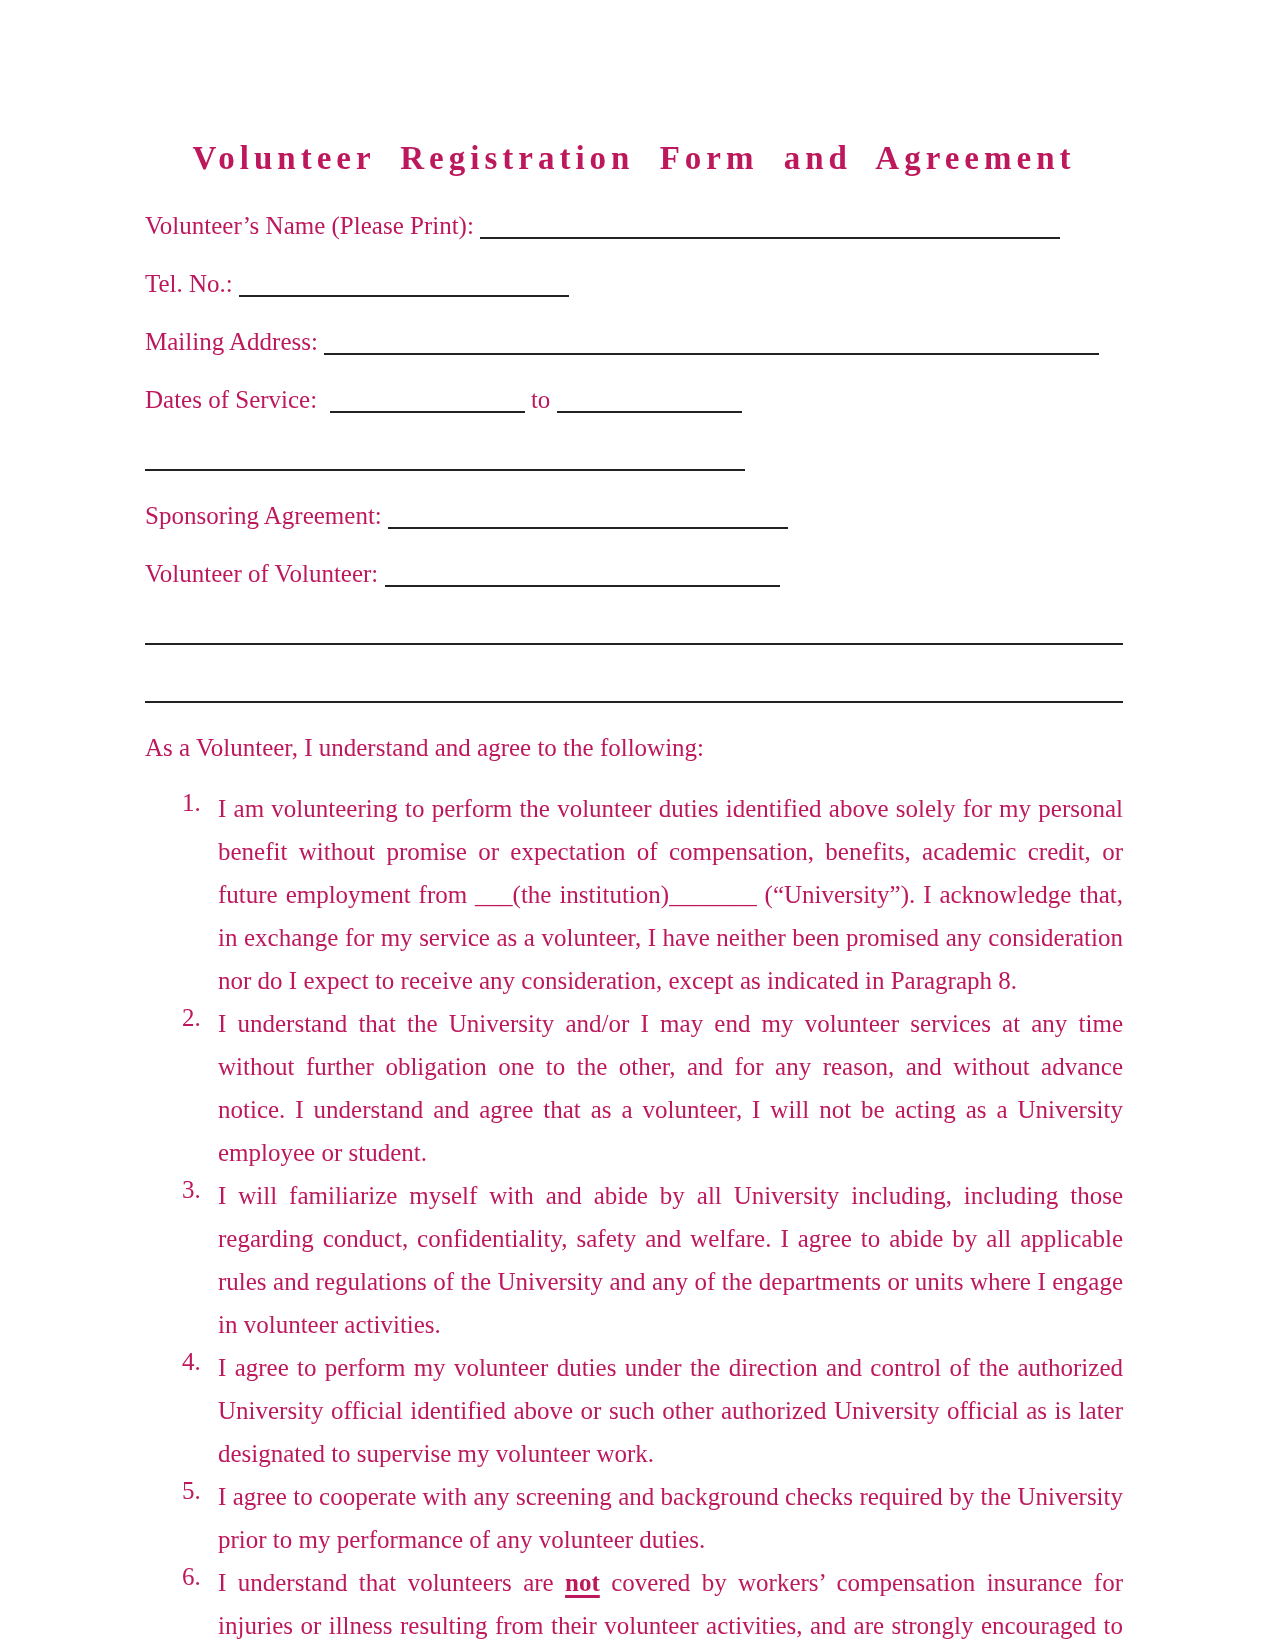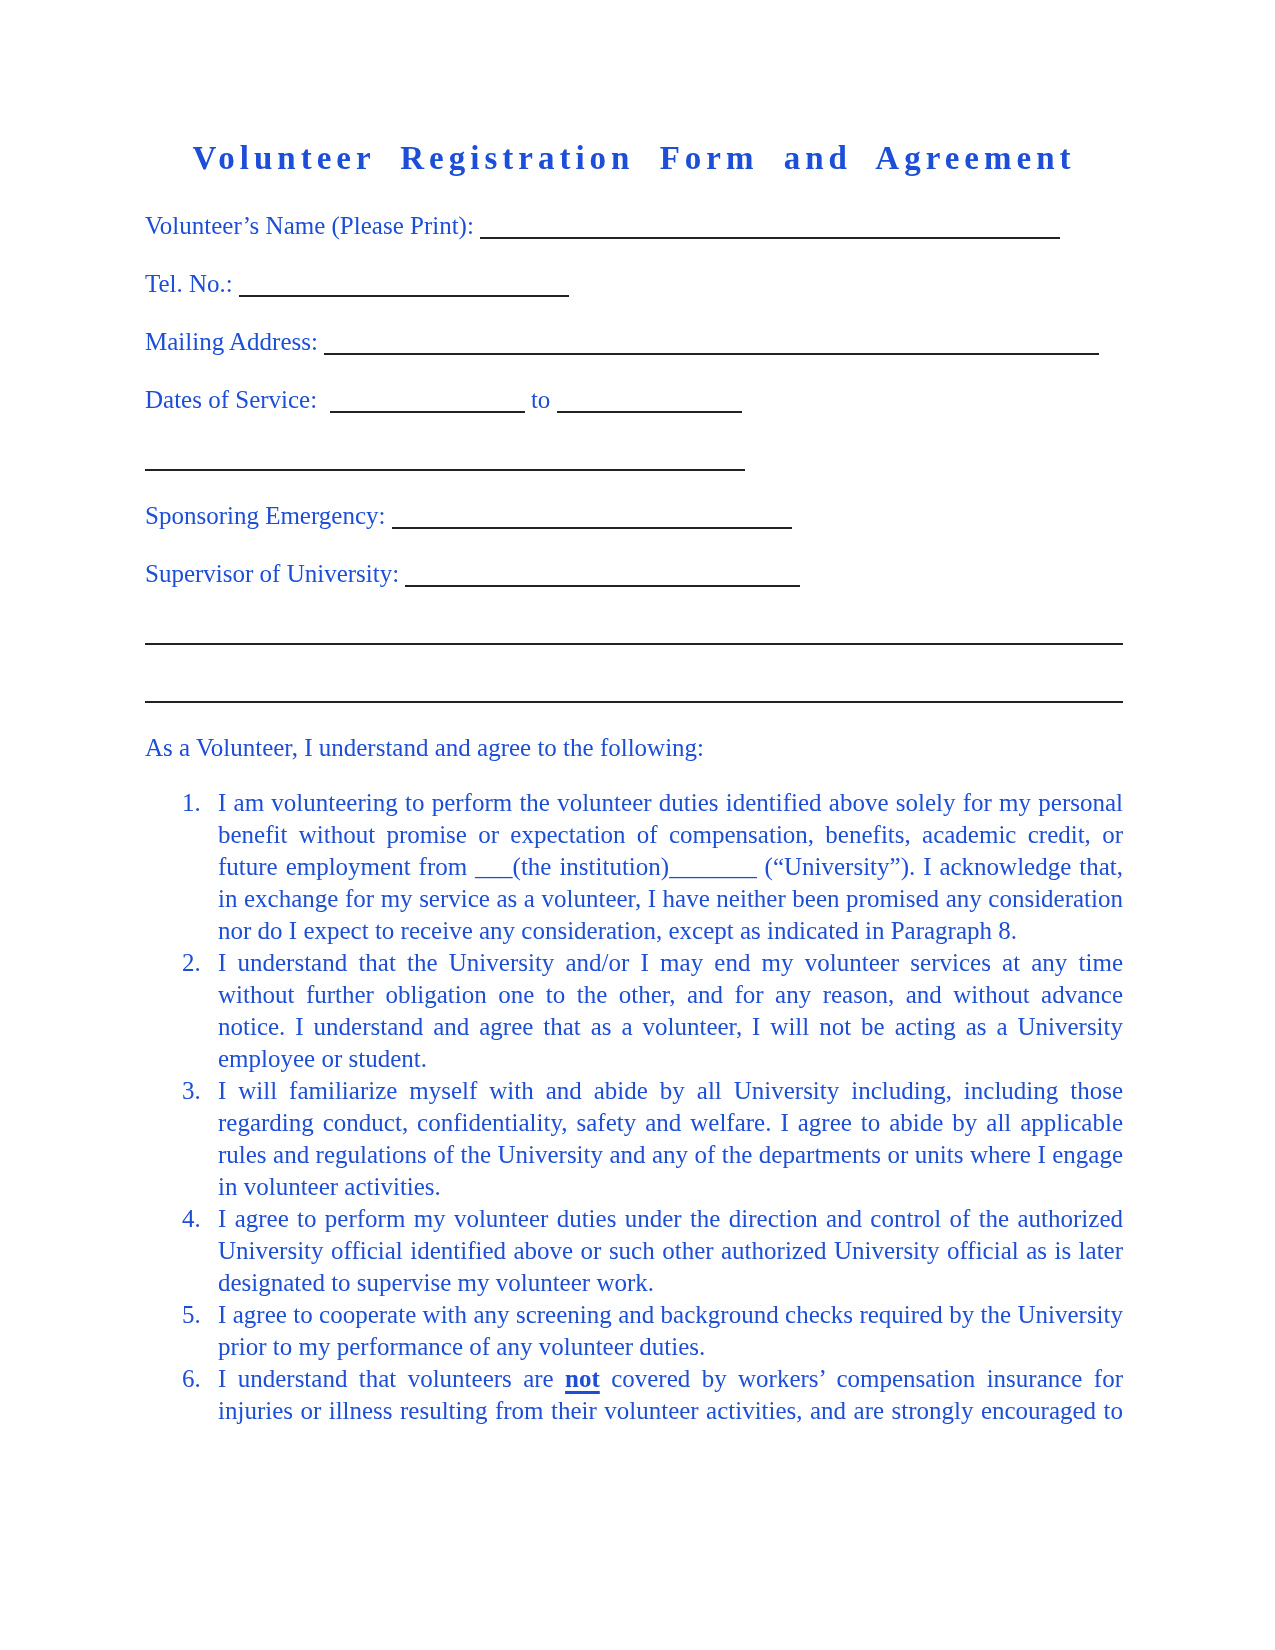--- a/index.html
+++ b/index.html
@@ -2,21 +2,21 @@
 <html><head>
 <meta charset="utf-8">
 <style>
   html, body { margin: 0; padding: 0; background: #ffffff; }
   .page {
     width: 1275px;
     height: 1650px;
     box-sizing: border-box;
     padding: 140px 152px 0 145px;
     background: #ffffff;
-    color: #1d4ed8;
+    color: #be185d;
     font-family: "Liberation Serif", "DejaVu Serif", serif;
     font-size: 25px;
     overflow: hidden;
   }
   .title {
     font-size: 33px;
     font-weight: bold;
     letter-spacing: 5px;
     word-spacing: 12px;
     text-align: center;
@@ -48,43 +48,43 @@
   }
   .item { display: flex; }
   .num {
     flex: none;
     width: 36px;
     line-height: 32px;
   }
   .item-text {
     flex: 1;
     text-align: justify;
-    line-height: 32px;
+    line-height: 43px;
   }
   .item-text.justify-last { text-align-last: justify; }
   .bold-underline {
     font-weight: bold;
     text-decoration: underline;
     text-decoration-thickness: 2.5px;
     text-underline-offset: 4px;
   }
 </style>
 </head>
 <body>
 
 <div class="page">
   <h1 class="title">Volunteer Registration Form and Agreement</h1>
   <div class="fields">
       <div class="field-row"><span class="label">Volunteer’s Name (Please Print): </span><span class="blank" style="width: 580px;"></span></div>
       <div class="field-row"><span class="label">Tel. No.: </span><span class="blank" style="width: 330px;"></span></div>
       <div class="field-row"><span class="label">Mailing Address: </span><span class="blank" style="width: 775px;"></span></div>
       <div class="field-row"><span class="label">Dates of Service:  </span><span class="blank" style="width: 195px;"></span><span class="label"> to </span><span class="blank" style="width: 185px;"></span></div>
       <div class="field-row"><span class="blank" style="width: 600px;"></span></div>
-      <div class="field-row"><span class="label">Sponsoring Emergency: </span><span class="blank" style="width: 400px;"></span></div>
-      <div class="field-row"><span class="label">Supervisor of University: </span><span class="blank" style="width: 395px;"></span></div>
+      <div class="field-row"><span class="label">Sponsoring Agreement: </span><span class="blank" style="width: 400px;"></span></div>
+      <div class="field-row"><span class="label">Volunteer of Volunteer: </span><span class="blank" style="width: 395px;"></span></div>
       <div class="field-row"><span class="blank full"></span></div>
       <div class="field-row"><span class="blank full"></span></div>
     </div>
   <p class="intro">As a Volunteer, I understand and agree to the following:</p>
   <div class="agreement">
       <div class="item">
         <span class="num">1.</span>
         <div class="item-text"><span>I am volunteering to perform the volunteer duties identified above solely for my personal benefit without promise or expectation of compensation, benefits, academic credit, or future employment from ___(the institution)_______ (“University”).  I acknowledge that, in exchange for my service as a volunteer, I have neither been promised any consideration nor do I expect to receive any consideration, except as indicated in Paragraph 8.</span></div>
       </div>
       <div class="item">

